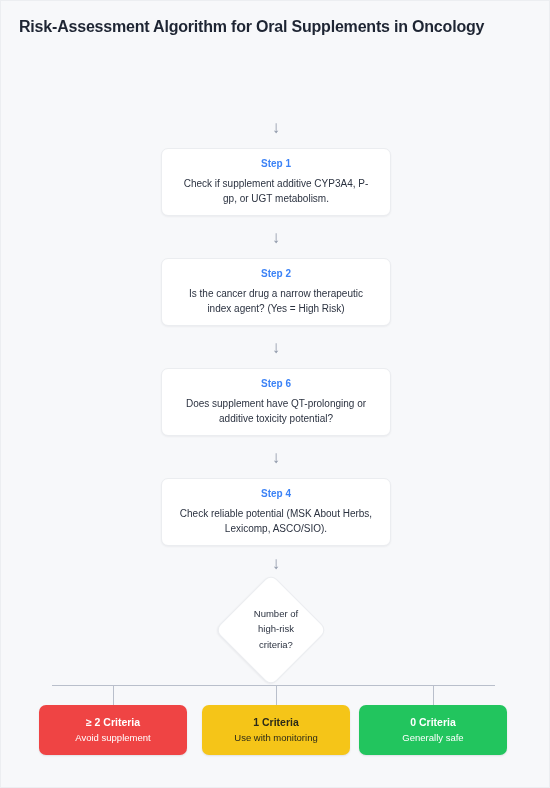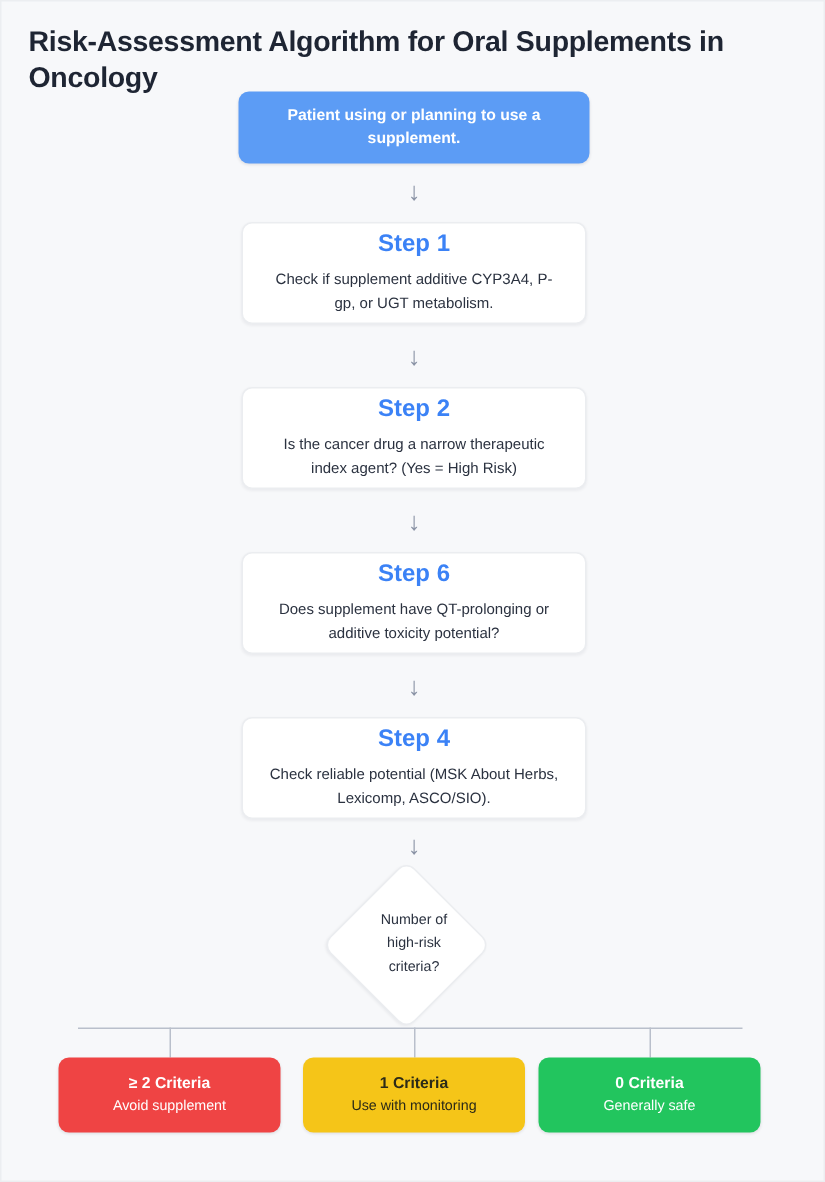--- a/index.html
+++ b/index.html
@@ -23,21 +23,21 @@
     border: 1px solid #eceef1;
     overflow: hidden;
   }
 
   
   .page-title {
     position: absolute;
     left: 18px;
     top: 16px;
     width: 514px;
-    font-size: 19px;
+    font-size: 16px;
     font-weight: bold;
     color: #1e2533;
     letter-spacing: -0.2px;
     line-height: 1.25;
   }
 
   
   .flow {
     position: absolute;
     left: 0;
@@ -78,21 +78,21 @@
     left: 160px;
     width: 230px;
     background: #ffffff;
     border: 1px solid #ebedf0;
     border-radius: 7px;
     box-shadow: 0 1px 2px rgba(16,24,40,0.05);
     padding: 9px 16px;
   }
   .step-card .step-label {
     color: #3b82f6;
-    font-size: 16px;
+    font-size: 10px;
     font-weight: bold;
     margin-bottom: 7px;
   }
   .step-card .step-text {
     color: #2b3240;
     font-size: 10px;
     line-height: 1.55;
   }
 
   .card-1 { top: 147px; height: 68px; }
@@ -218,23 +218,20 @@
 </style>
 </head>
 <body>
 
 <div id="page">
 
   <div class="page-title">Risk-Assessment Algorithm for Oral Supplements in Oncology</div>
 
   <div class="flow">
 
-    <div class="node node-start">
-      <div class="start-text">Patient using or planning to use a supplement.</div>
-    </div>
 
     <div class="arrow arrow-1">↓</div>
 
     <div class="node step-card card-1">
       <div class="step-label">Step 1</div>
       <div class="step-text">Check if supplement additive CYP3A4, P-gp, or UGT metabolism.</div>
     </div>
 
     <div class="arrow arrow-2">↓</div>
 

